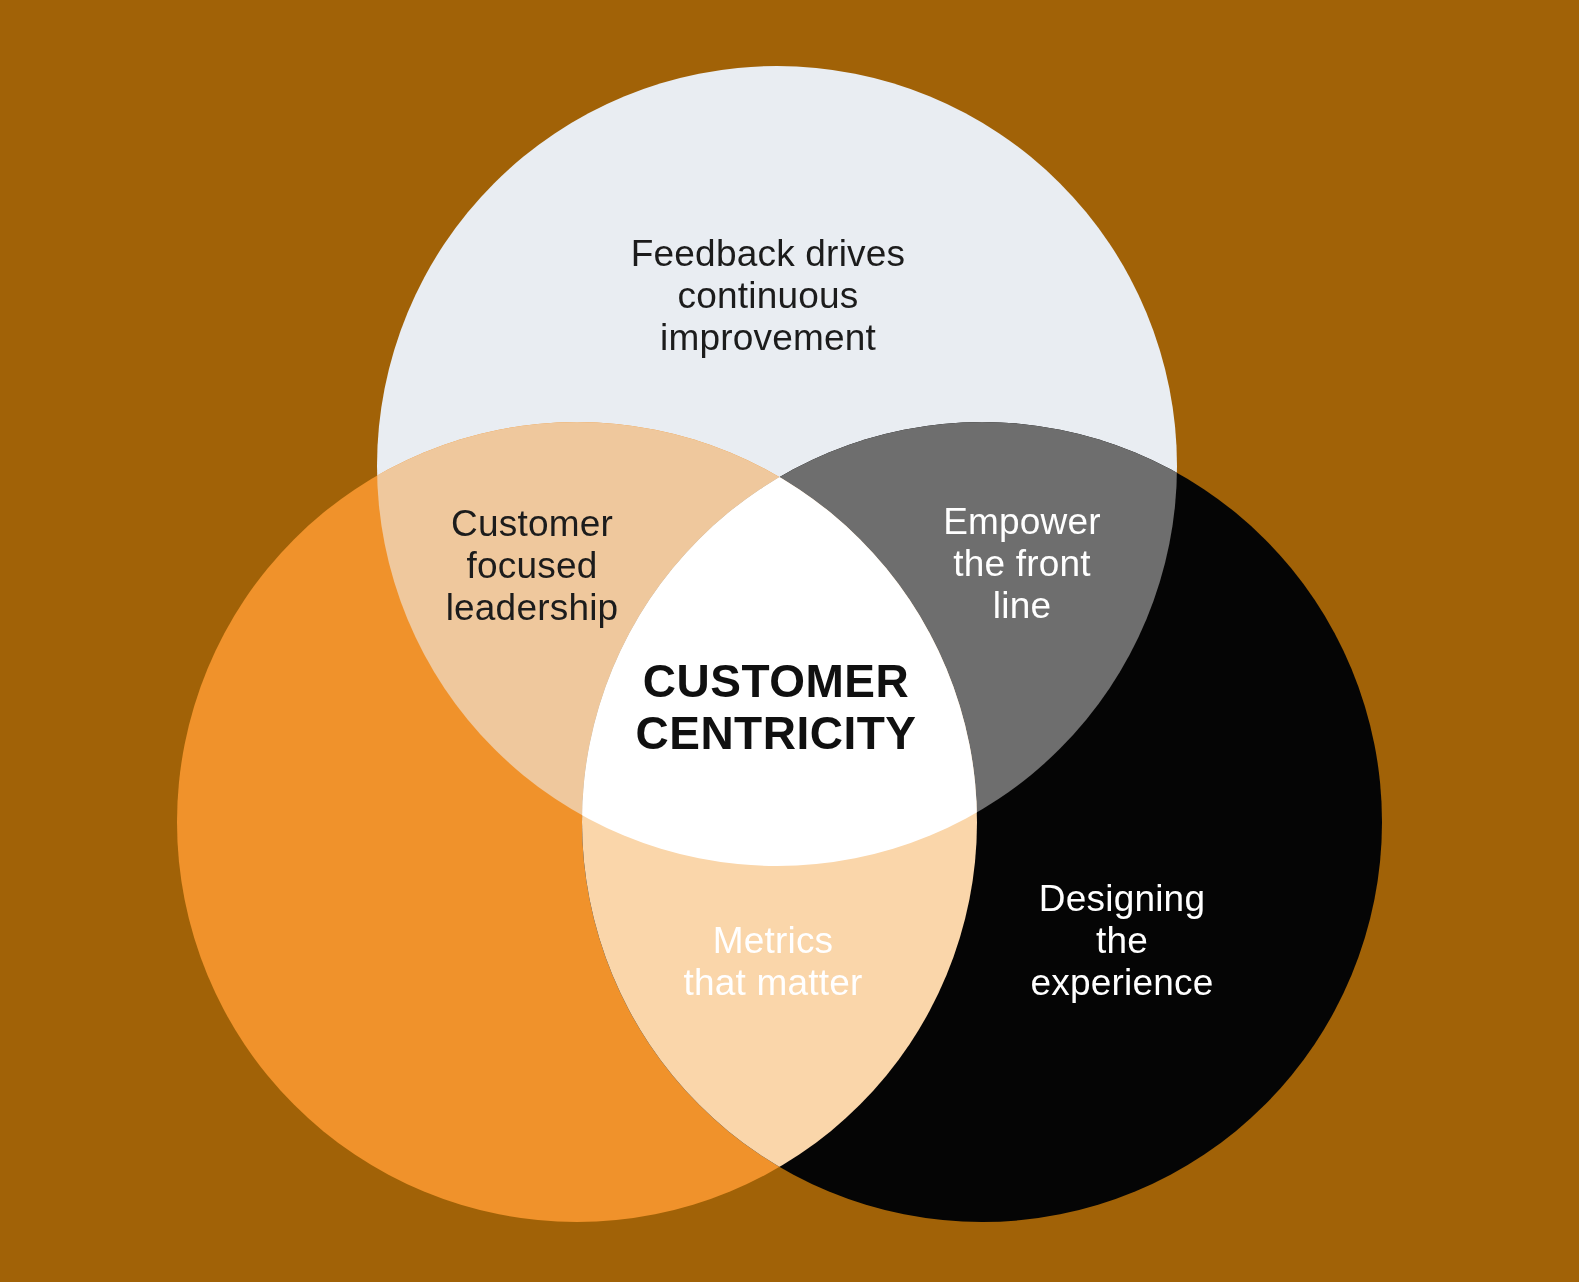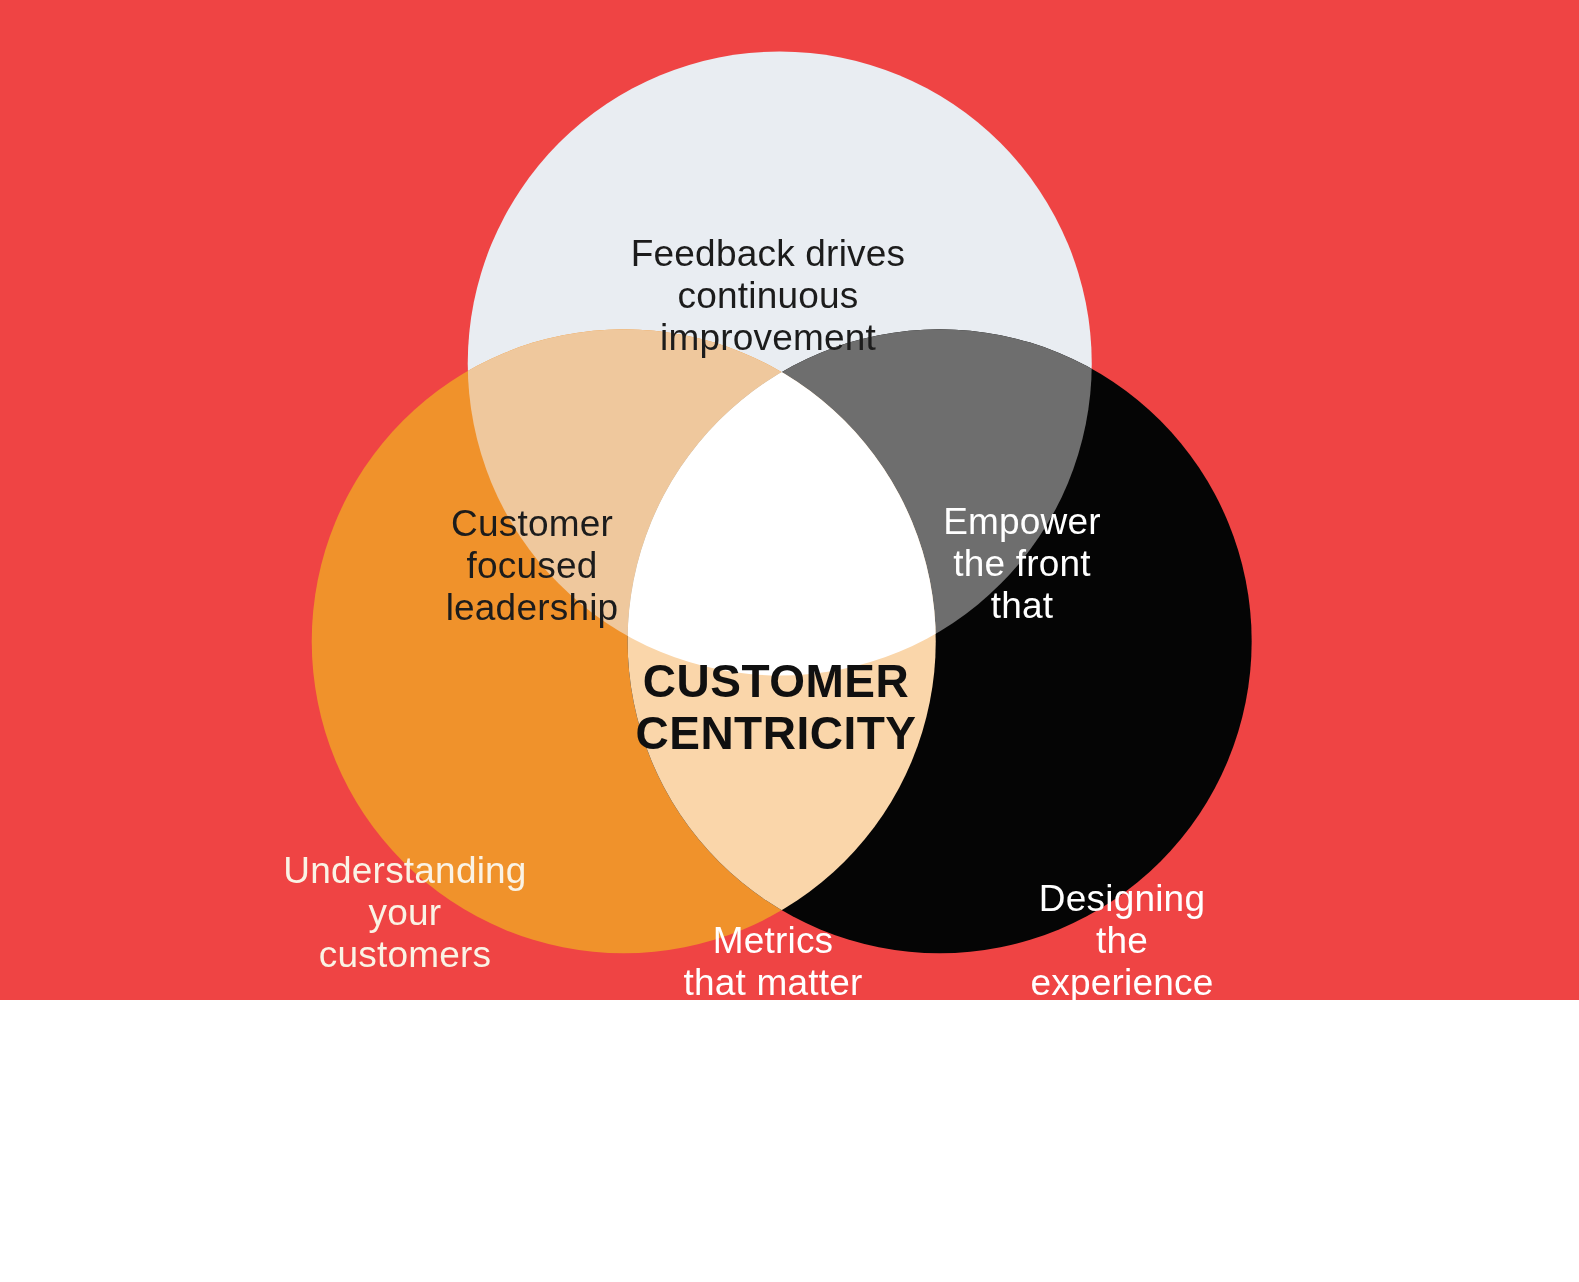--- a/index.html
+++ b/index.html
@@ -1,20 +1,20 @@
 <!DOCTYPE html>
 <html><head>
 <meta charset="utf-8">
 <style>
   html, body { margin: 0; padding: 0; background: #ffffff; }
   .stage {
     position: relative;
     width: 1579px;
-    height: 1000px;
-    background: #ef4444;
+    height: 1282px;
+    background: #a16207;
     overflow: hidden;
     font-family: "Liberation Sans", sans-serif;
     text-decoration: underline;
   }
   .venn-svg { position: absolute; left: 0; top: 0; width: 100%; height: 100%; }
   .label {
     position: absolute;
     transform: translate(-50%, -50%);
     text-align: center;
     white-space: pre-line;
@@ -77,28 +77,25 @@
   <div class="label pos-top" style="color: rgb(28, 28, 28);">Feedback drives
 continuous
 improvement</div>
 
   <div class="label pos-top-left" style="color: rgb(28, 28, 28);">Customer
 focused
 leadership</div>
 
   <div class="label pos-top-right" style="color: rgb(255, 255, 255);">Empower
 the front
-that</div>
+line</div>
 
   <div class="label label--title pos-center" style="color: rgb(16, 16, 16);">CUSTOMER
 CENTRICITY</div>
 
-  <div class="label pos-left" style="color: rgb(250, 243, 229);">Understanding
-your
-customers</div>
 
   <div class="label pos-right" style="color: rgb(255, 255, 255);">Designing
 the
 experience</div>
 
   <div class="label pos-bottom" style="color: rgb(255, 255, 255);">Metrics
 that matter</div>
 
 </div>
 

